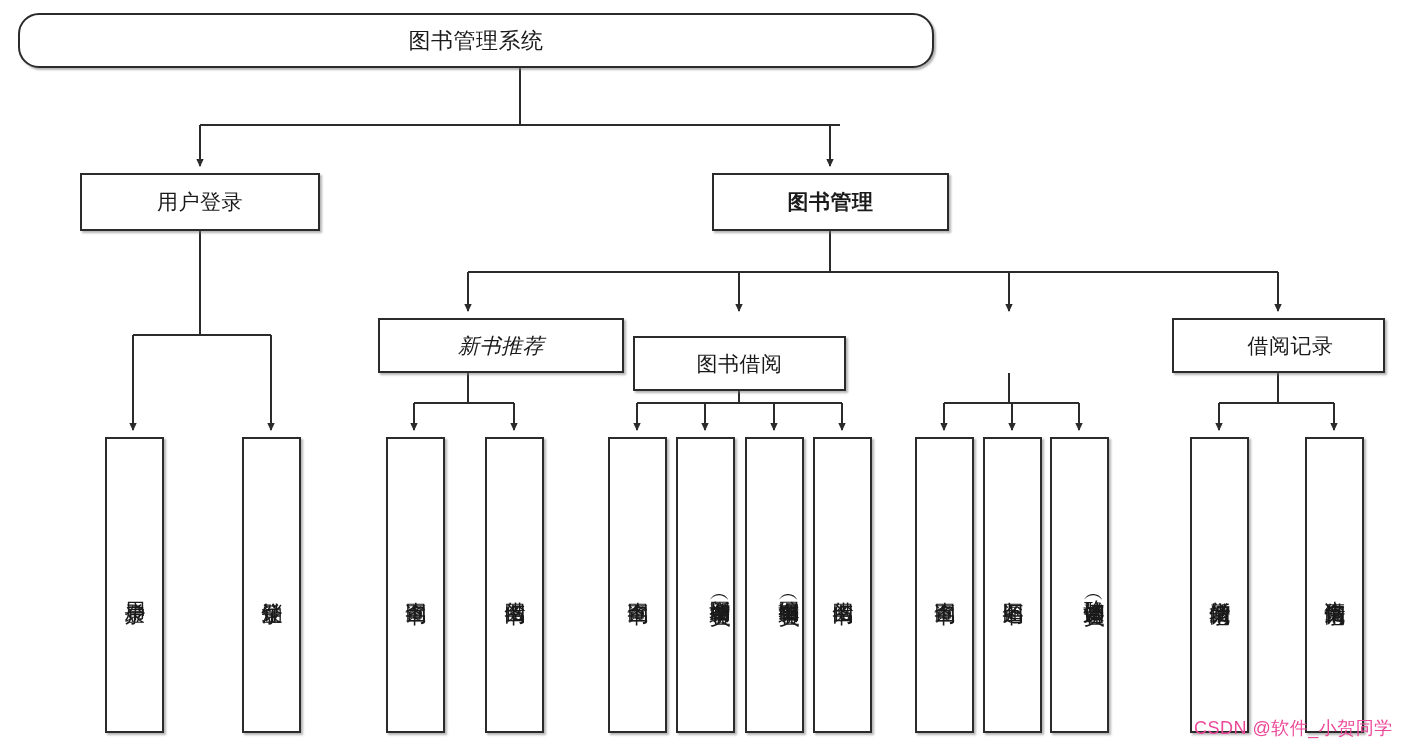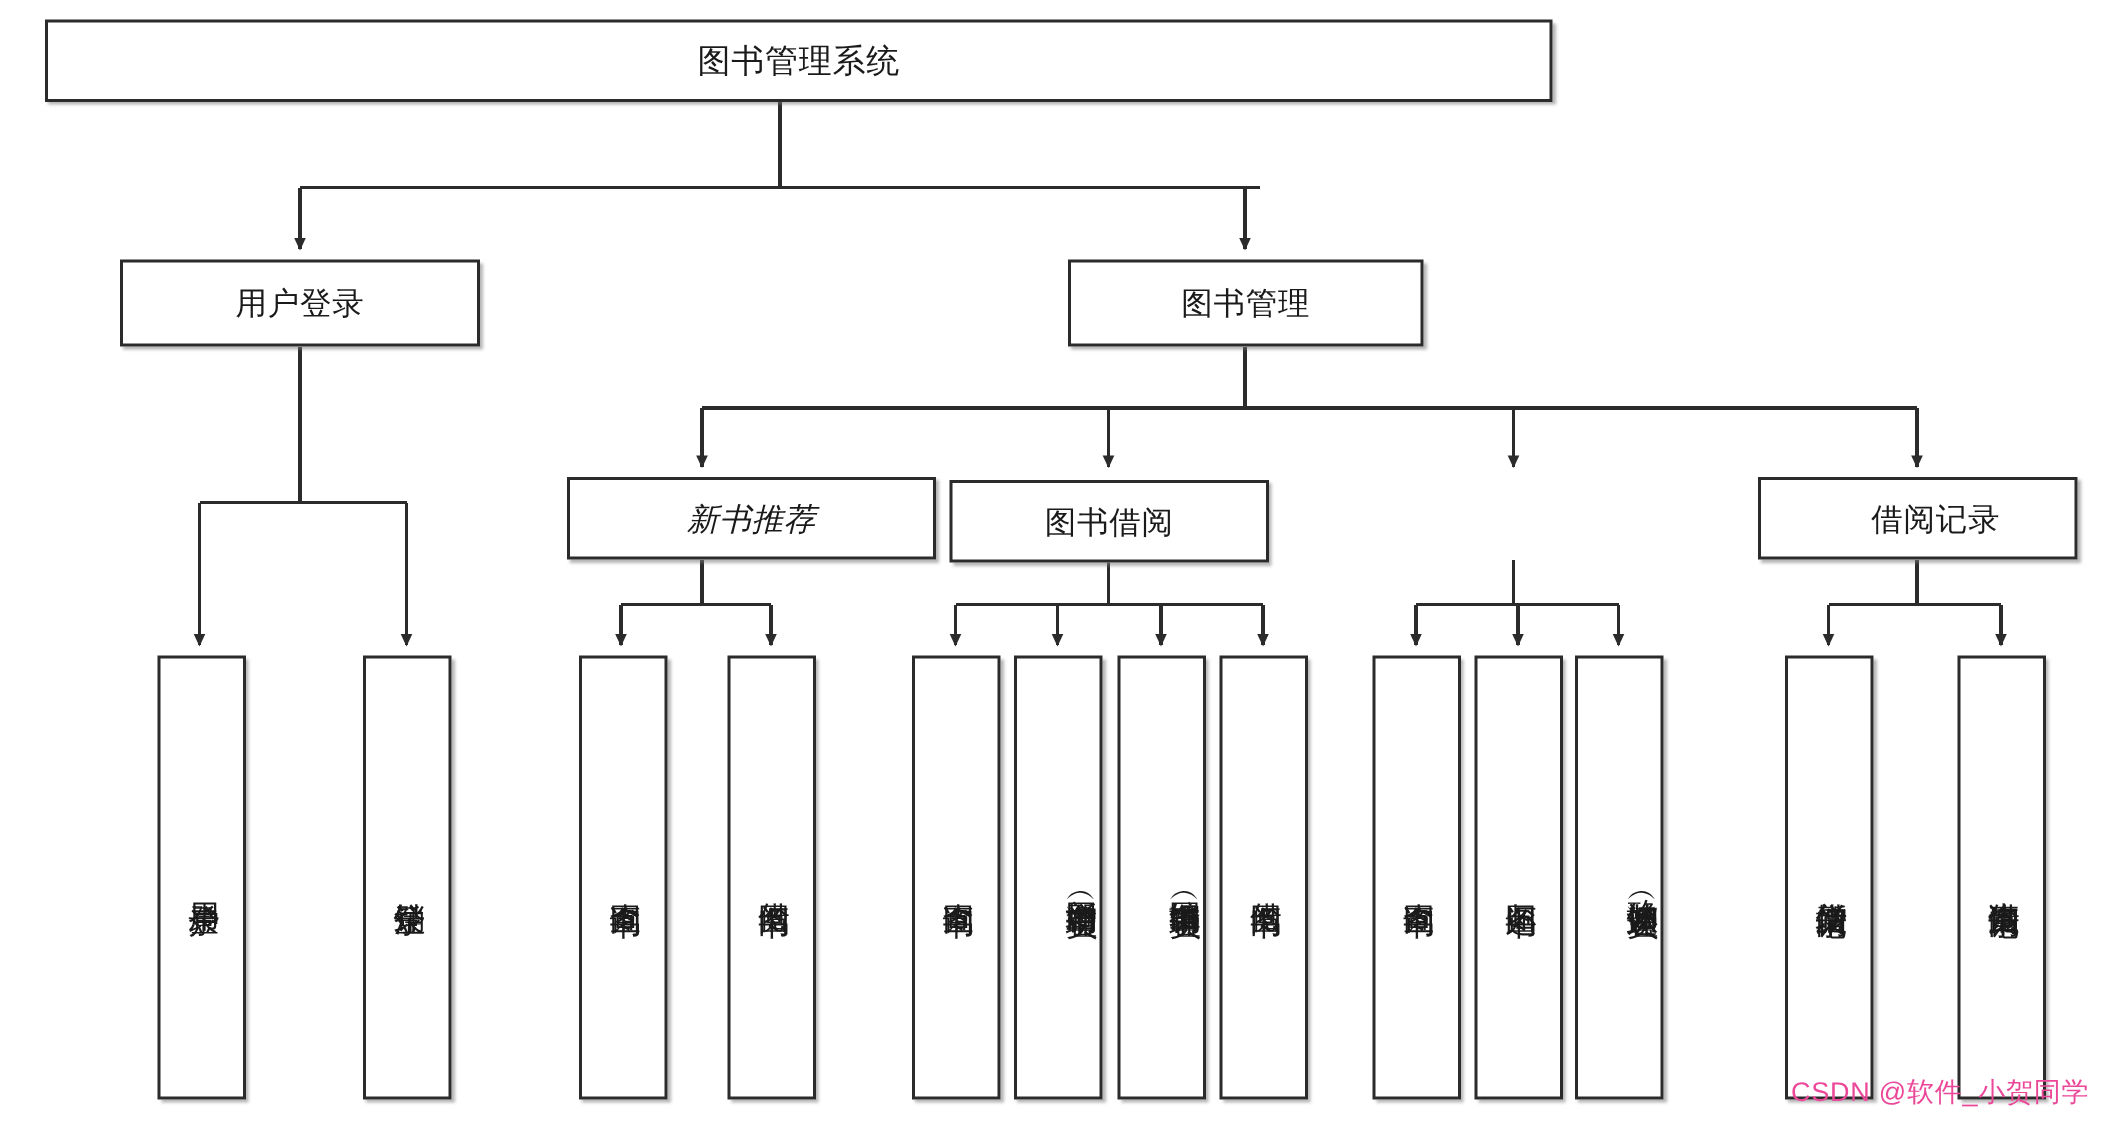--- a/index.html
+++ b/index.html
@@ -119,35 +119,35 @@
       <path d="M1012,403 L1012,430" marker-end="url(#arrowhead)"></path>
       <path d="M1079,403 L1079,430" marker-end="url(#arrowhead)"></path>
 
       <path d="M1278,373 L1278,403"></path>
       <path d="M1219,403 L1334,403"></path>
       <path d="M1219,403 L1219,430" marker-end="url(#arrowhead)"></path>
       <path d="M1334,403 L1334,430" marker-end="url(#arrowhead)"></path>
     </g>
   </svg>
 
-  <div class="node node-h node-root" style="left:30px; top:13px; width:1005px; height:55px;">
+  <div class="node node-h node-root" style="left:18px; top:13px; width:916px; height:55px;border-radius:21px;">
     <span>图书管理系统</span>
   </div>
 
   <div class="node node-h" style="left:80px; top:173px; width:240px; height:58px;">
     <span>用户登录</span>
   </div>
-  <div class="node node-h" style="left:712px; top:173px; width:237px; height:58px;">
+  <div class="node node-h" style="left:712px; top:173px; width:237px; height:58px;font-weight:bold;">
     <span>图书管理</span>
   </div>
 
   <div class="node node-h" style="left:378px; top:318px; width:246px; height:55px;font-style:italic;">
     <span>新书推荐</span>
   </div>
-  <div class="node node-h" style="left:633px; top:320px; width:213px; height:55px;">
+  <div class="node node-h" style="left:633px; top:336px; width:213px; height:55px;">
     <span>图书借阅</span>
   </div>
   <div class="node node-h" style="left:1172px; top:318px; width:213px; height:55px;padding-left:24px;">
     <span>借阅记录</span>
   </div>
 
   <div class="node node-v anchor-mid" style="left:105px; top:437px; width:59px; height:296px;">
     <span>用户登录</span>
   </div>
   <div class="node node-v anchor-mid" style="left:242px; top:437px; width:59px; height:296px;">

